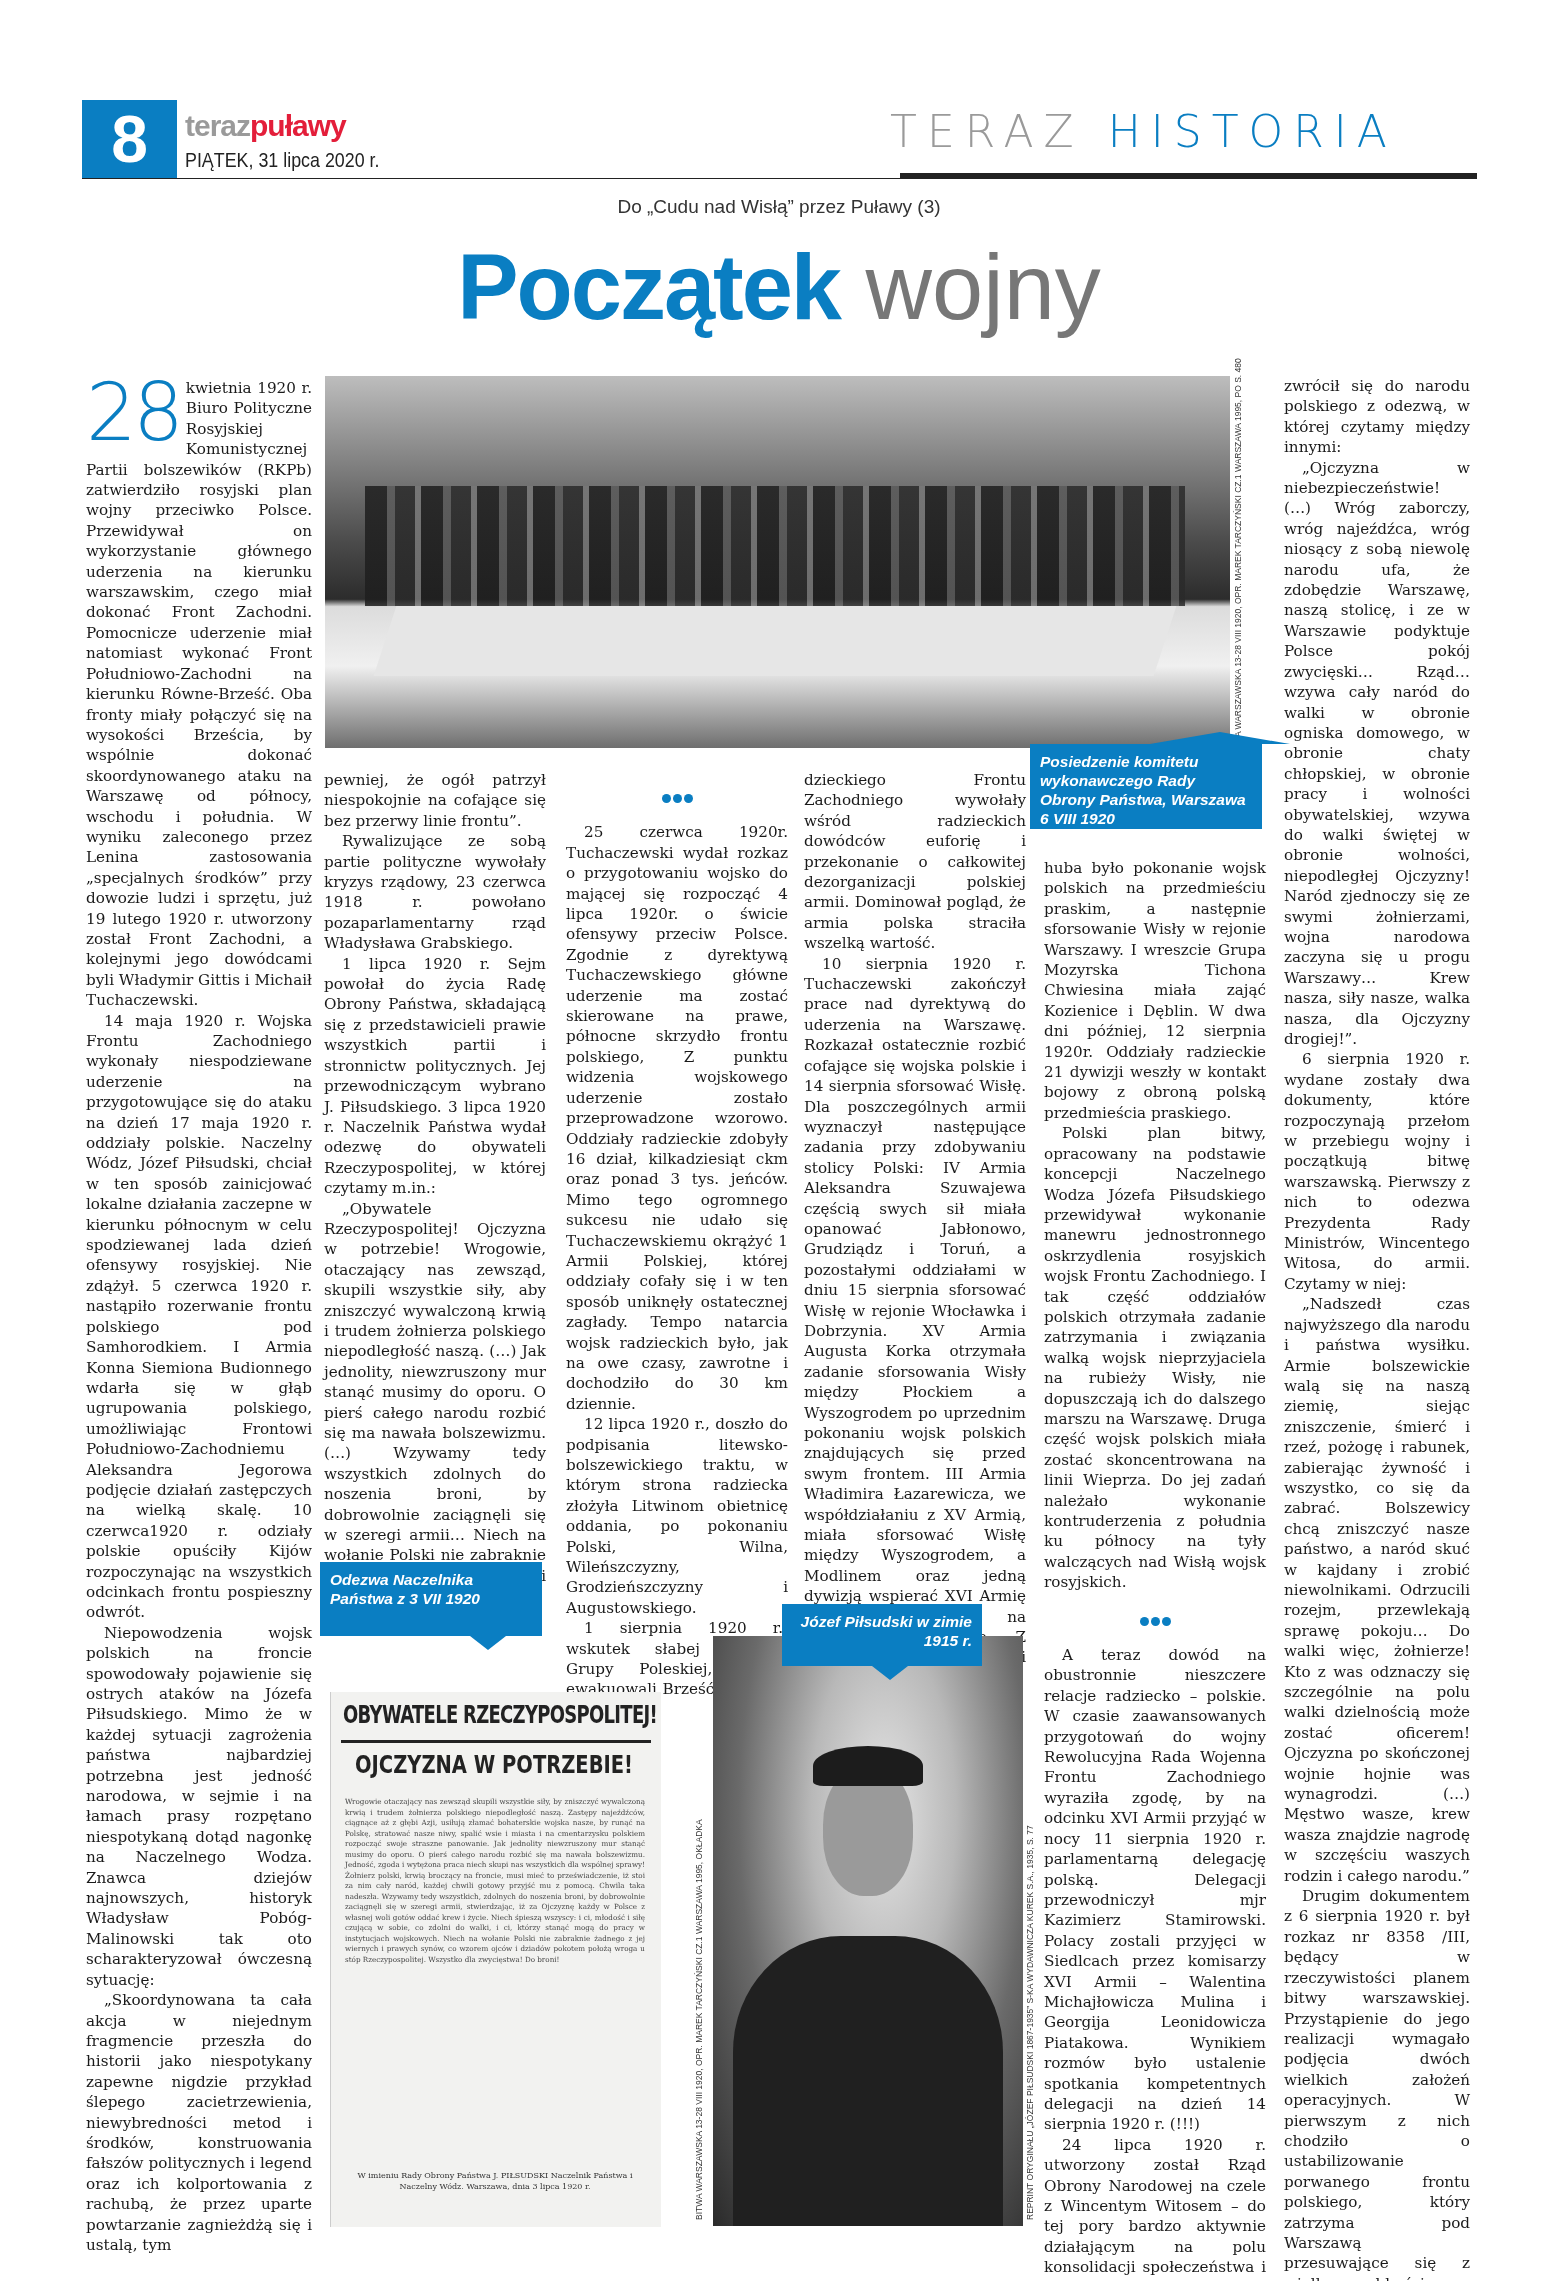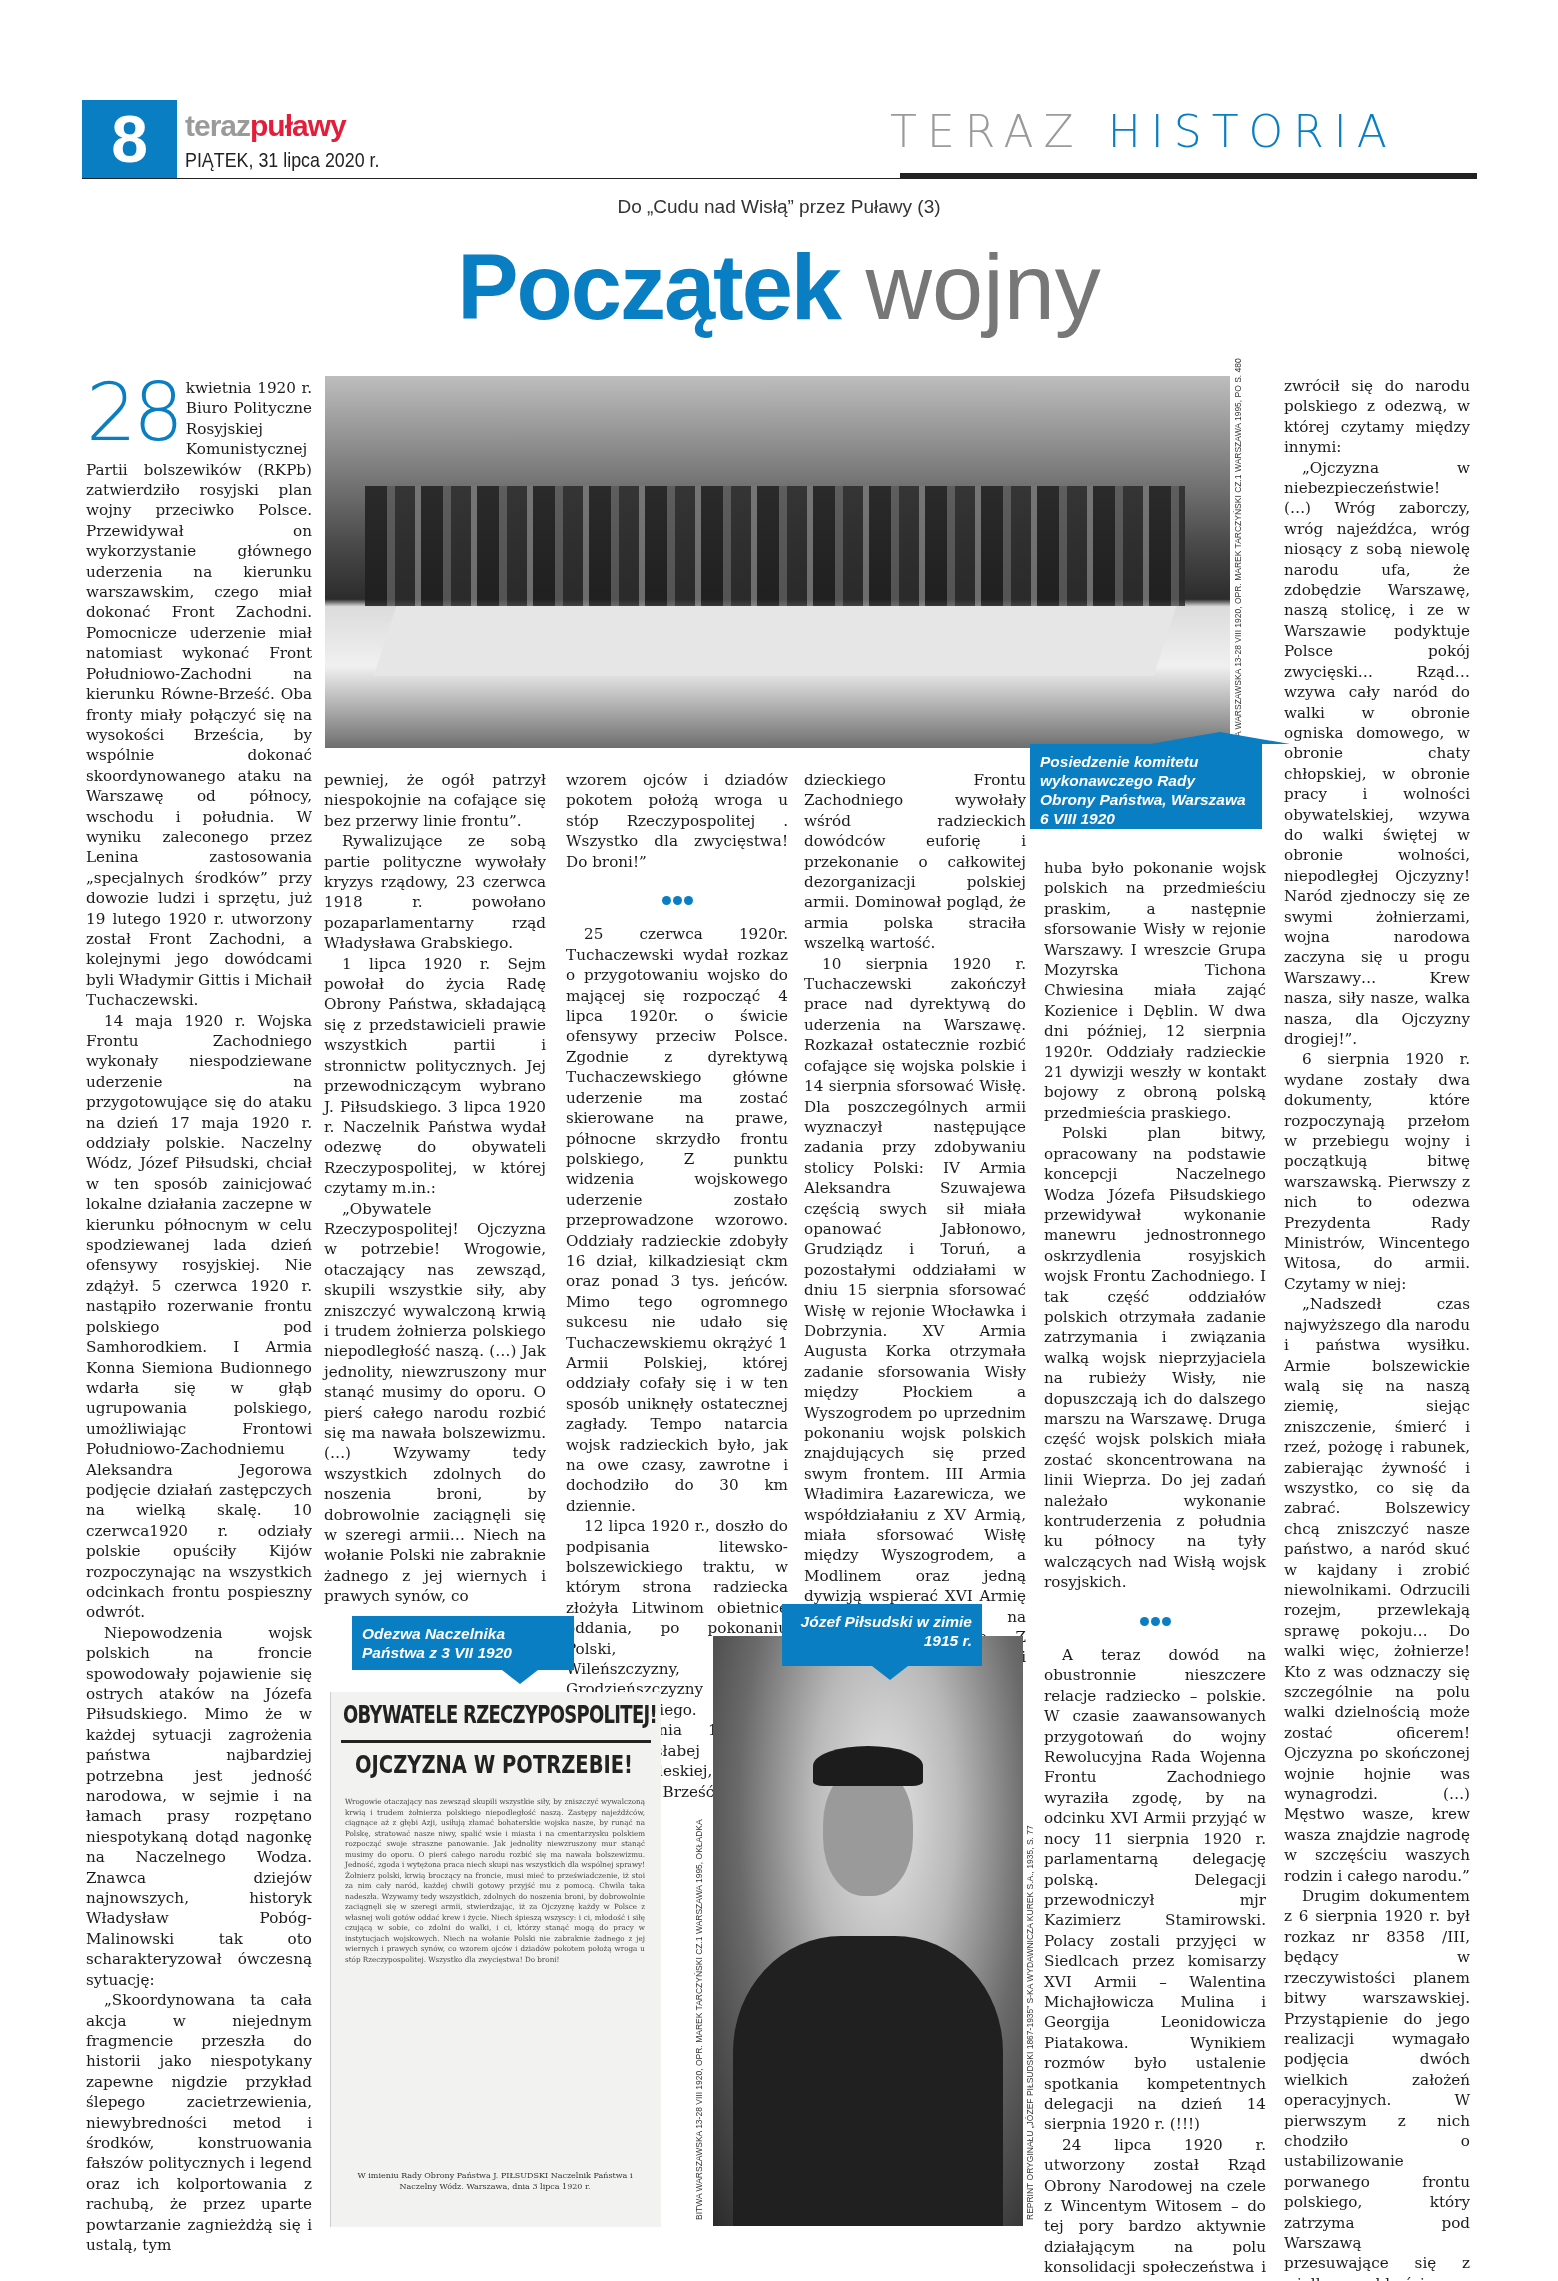--- a/index.html
+++ b/index.html
@@ -93,21 +93,20 @@
 <div class="abs caption caption-arrow-up" style="left:1030px; top:744px; width:232px; height:85px;">Posiedzenie komitetu wykonawczego Rady Obrony Państwa, Warszawa 6 VIII 1920</div>
 
 <div class="abs col" style="left:324px; top:770px; width:222px;">
   <p class="noindent">pewniej, że ogół patrzył niespokojnie na cofające się bez przerwy linie frontu”.</p>
   <p>Rywalizujące ze sobą partie polityczne wywołały kryzys rządowy, 23 czerwca 1918 r. powołano pozaparlamentarny rząd Władysława Grabskiego.</p>
   <p>1 lipca 1920 r. Sejm powołał do życia Radę Obrony Państwa, składającą się z przedstawicieli prawie wszystkich partii i stronnictw politycznych. Jej przewodniczącym wybrano J. Piłsudskiego. 3 lipca 1920 r. Naczelnik Państwa wydał odezwę do obywateli Rzeczypospolitej, w której czytamy m.in.:</p>
   <p>„Obywatele Rzeczypospolitej! Ojczyzna w potrzebie! Wrogowie, otaczający nas zewsząd, skupili wszystkie siły, aby zniszczyć wywalczoną krwią i trudem żołnierza polskiego niepodległość naszą. (…) Jak jednolity, niewzruszony mur stanąć musimy do oporu. O pierś całego narodu rozbić się ma nawała bolszewizmu. (…) Wzywamy tedy wszystkich zdolnych do noszenia broni, by dobrowolnie zaciągnęli się w szeregi armii… Niech na wołanie Polski nie zabraknie żadnego z jej wiernych i prawych synów, co</p>
 </div>
 
 <div class="abs col" style="left:566px; top:770px; width:222px;">
-  <p class="noindent">wzorem ojców i dziadów pokotem położą wroga u stóp Rzeczypospolitej . Wszystko dla zwycięstwa! Do broni!”</p>
   <div class="dots"><span></span><span></span><span></span></div>
   <p>25 czerwca 1920r. Tuchaczewski wydał rozkaz o przygotowaniu wojsko do mającej się rozpocząć 4 lipca 1920r. o świcie ofensywy przeciw Polsce. Zgodnie z dyrektywą Tuchaczewskiego główne uderzenie ma zostać skierowane na prawe, północne skrzydło frontu polskiego, Z punktu widzenia wojskowego uderzenie zostało przeprowadzone wzorowo. Oddziały radzieckie zdobyły 16 dział, kilkadziesiąt ckm oraz ponad 3 tys. jeńców. Mimo tego ogromnego sukcesu nie udało się Tuchaczewskiemu okrążyć 1 Armii Polskiej, której oddziały cofały się i w ten sposób uniknęły ostatecznej zagłady. Tempo natarcia wojsk radzieckich było, jak na owe czasy, zawrotne i dochodziło do 30 km dziennie.</p>
   <p>12 lipca 1920 r., doszło do podpisania litewsko-bolszewickiego traktu, w którym strona radziecka złożyła Litwinom obietnicę oddania, po pokonaniu Polski, Wilna, Wileńszczyzny, Grodzieńszczyzny i Augustowskiego.</p>
   <p>1 sierpnia 1920 r., wskutek słabej postawy Grupy Poleskiej, Polacy ewakuowali Brześć. Sukcesy ra-</p>
 </div>
 
 <div class="abs col" style="left:804px; top:770px; width:222px;">
   <p class="noindent">dzieckiego Frontu Zachodniego wywołały wśród radzieckich dowódców euforię i przekonanie o całkowitej dezorganizacji polskiej armii. Dominował pogląd, że armia polska straciła wszelką wartość.</p>
   <p>10 sierpnia 1920 r. Tuchaczewski zakończył prace nad dyrektywą do uderzenia na Warszawę. Rozkazał ostatecznie rozbić cofające się wojska polskie i 14 sierpnia sforsować Wisłę. Dla poszczególnych armii wyznaczył następujące zadania przy zdobywaniu stolicy Polski: IV Armia Aleksandra Szuwajewa częścią swych sił miała opanować Jabłonowo, Grudziądz i Toruń, a pozostałymi oddziałami w dniu 15 sierpnia sforsować Wisłę w rejonie Włocławka i Dobrzynia. XV Armia Augusta Korka otrzymała zadanie sforsowania Wisły między Płockiem a Wyszogrodem po uprzednim pokonaniu wojsk polskich znajdujących się przed swym frontem. III Armia Władimira Łazarewicza, we współdziałaniu z XV Armią, miała sforsować Wisłę między Wyszogrodem, a Modlinem oraz jedną dywizją wspierać XVI Armię w jej szturmie na przedmieścia praskie. Z kolei zadaniem XVI Armii Nikołaja Sołło-</p>
 </div>
@@ -122,21 +121,21 @@
 
 <div class="abs col" style="left:1284px; top:376px; width:186px;">
   <p class="noindent">zwrócił się do narodu polskiego z odezwą, w której czytamy między innymi:</p>
   <p>„Ojczyzna w niebezpieczeństwie! (…) Wróg zaborczy, wróg najeźdźca, wróg niosący z sobą niewolę narodu ufa, że zdobędzie Warszawę, naszą stolicę, i ze w Warszawie podyktuje Polsce pokój zwycięski… Rząd… wzywa cały naród do walki w obronie ogniska domowego, w obronie chaty chłopskiej, w obronie pracy i wolności obywatelskiej, wzywa do walki świętej w obronie wolności, niepodległej Ojczyzny! Naród zjednoczy się ze swymi żołnierzami, wojna narodowa zaczyna się u progu Warszawy… Krew nasza, siły nasze, walka nasza, dla Ojczyzny drogiej!”.</p>
   <p>6 sierpnia 1920 r. wydane zostały dwa dokumenty, które rozpoczynają przełom w przebiegu wojny i początkują bitwę warszawską. Pierwszy z nich to odezwa Prezydenta Rady Ministrów, Wincentego Witosa, do armii. Czytamy w niej:</p>
   <p>„Nadszedł czas najwyższego dla narodu i państwa wysiłku. Armie bolszewickie walą się na naszą ziemię, siejąc zniszczenie, śmierć i rzeź, pożogę i rabunek, zabierając żywność i wszystko, co się da zabrać. Bolszewicy chcą zniszczyć nasze państwo, a naród skuć w kajdany i zrobić niewolnikami. Odrzucili rozejm, przewlekają sprawę pokoju… Do walki więc, żołnierze! Kto z was odznaczy się szczególnie na polu walki dzielnością może zostać oficerem! Ojczyzna po skończonej wojnie hojnie was wynagrodzi. (…) Męstwo wasze, krew wasza znajdzie nagrodę w szczęściu waszych rodzin i całego narodu.”</p>
   <p>Drugim dokumentem z 6 sierpnia 1920 r. był rozkaz nr 8358 /III, będący w rzeczywistości planem bitwy warszawskiej. Przystąpienie do jego realizacji wymagało podjęcia dwóch wielkich założeń operacyjnych. W pierwszym z nich chodziło o ustabilizowanie porwanego frontu polskiego, który zatrzyma pod Warszawą przesuwające się z wielką szybkością na zachód wojska radzieckie. Drugie założenie operacyjne polegało na przeprowadzeniu podziału sił i środków w sposób, który nie będzie osłabiać sił przeznaczonych do obrony, ale jednocześnie umożliwi wygospodarowanie i wyprowadzenie z pasm natarcia radzieckiego Frontu Zachodniego kilku polskich związków operacyjnych, które zostaną użyte do rozstrzygającego uderzenia.</p>
 
 </div>
 
-<div class="abs caption caption-arrow-down" style="left:320px; top:1616px; width:222px; height:54px;margin-left:32px;">Odezwa Naczelnika Państwa z 3 VII 1920</div>
+<div class="abs caption caption-arrow-down" style="left:320px; top:1562px; width:222px; height:74px;">Odezwa Naczelnika Państwa z 3 VII 1920</div>
 <div class="abs photo-doc">
   <div class="doc-title1">OBYWATELE RZECZYPOSPOLITEJ!</div>
   <div class="doc-rule"></div>
   <div class="doc-title2">OJCZYZNA W POTRZEBIE!</div>
   <div class="doc-lines">Wrogowie otaczający nas zewsząd skupili wszystkie siły, by zniszczyć wywalczoną krwią i trudem żołnierza polskiego niepodległość naszą. Zastępy najeźdźców, ciągnące aż z głębi Azji, usiłują złamać bohaterskie wojska nasze, by runąć na Polskę, stratować nasze niwy, spalić wsie i miasta i na cmentarzysku polskiem rozpocząć swoje straszne panowanie. Jak jednolity niewzruszony mur stanąć musimy do oporu. O pierś całego narodu rozbić się ma nawała bolszewizmu. Jedność, zgoda i wytężona praca niech skupi nas wszystkich dla wspólnej sprawy! Żołnierz polski, krwią broczący na froncie, musi mieć to przeświadczenie, iż stoi za nim cały naród, każdej chwili gotowy przyjść mu z pomocą. Chwila taka nadeszła. Wzywamy tedy wszystkich, zdolnych do noszenia broni, by dobrowolnie zaciągnęli się w szeregi armii, stwierdzając, iż za Ojczyznę każdy w Polsce z własnej woli gotów oddać krew i życie. Niech śpieszą wszyscy: i ci, młodość i siłę czującą w sobie, co zdolni do walki, i ci, którzy stanąć mogą do pracy w instytucjach wojskowych. Niech na wołanie Polski nie zabraknie żadnego z jej wiernych i prawych synów, co wzorem ojców i dziadów pokotem położą wroga u stóp Rzeczypospolitej. Wszystko dla zwycięstwa! Do broni!</div>
   <div class="doc-sign">W imieniu Rady Obrony Państwa J. PIŁSUDSKI Naczelnik Państwa i Naczelny Wódz. Warszawa, dnia 3 lipca 1920 r.</div>
 </div>
 <div class="abs credit-v" style="left:694px; top:1700px; height:520px;">BITWA WARSZAWSKA 13-28 VIII 1920, OPR. MAREK TARCZYŃSKI CZ.1 WARSZAWA 1995, OKŁADKA</div>
 
 <div class="abs photo photo-pilsudski">

